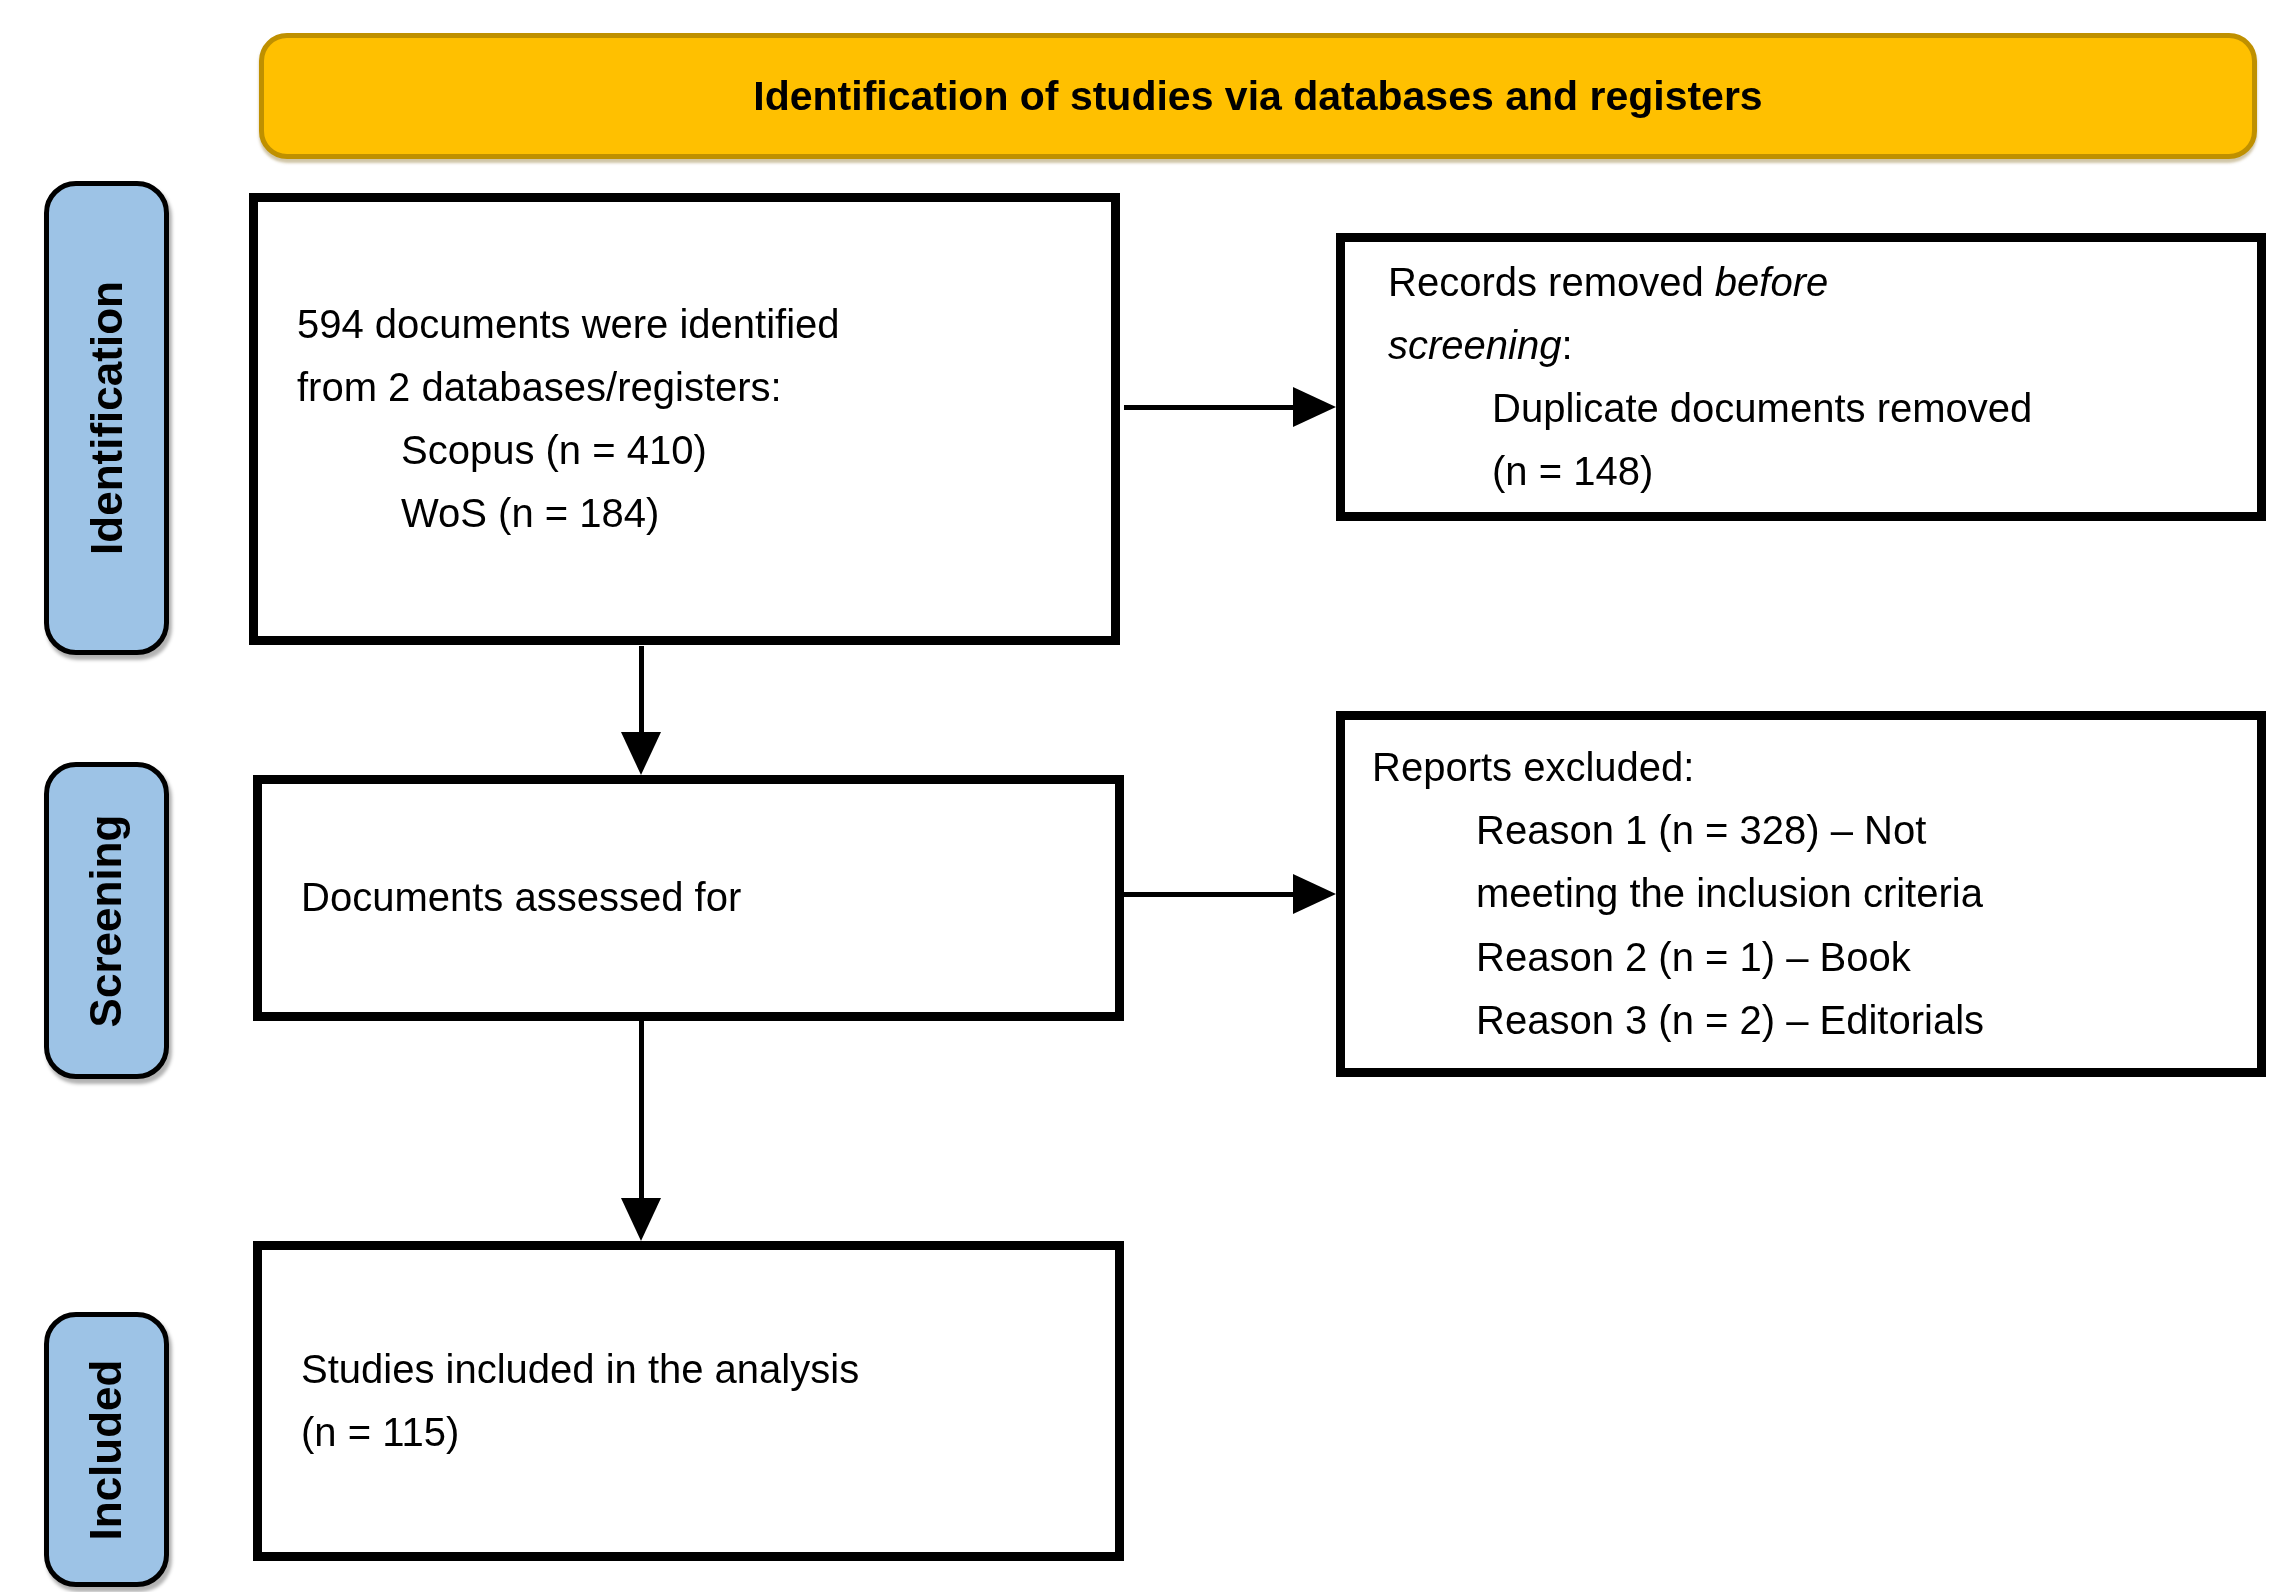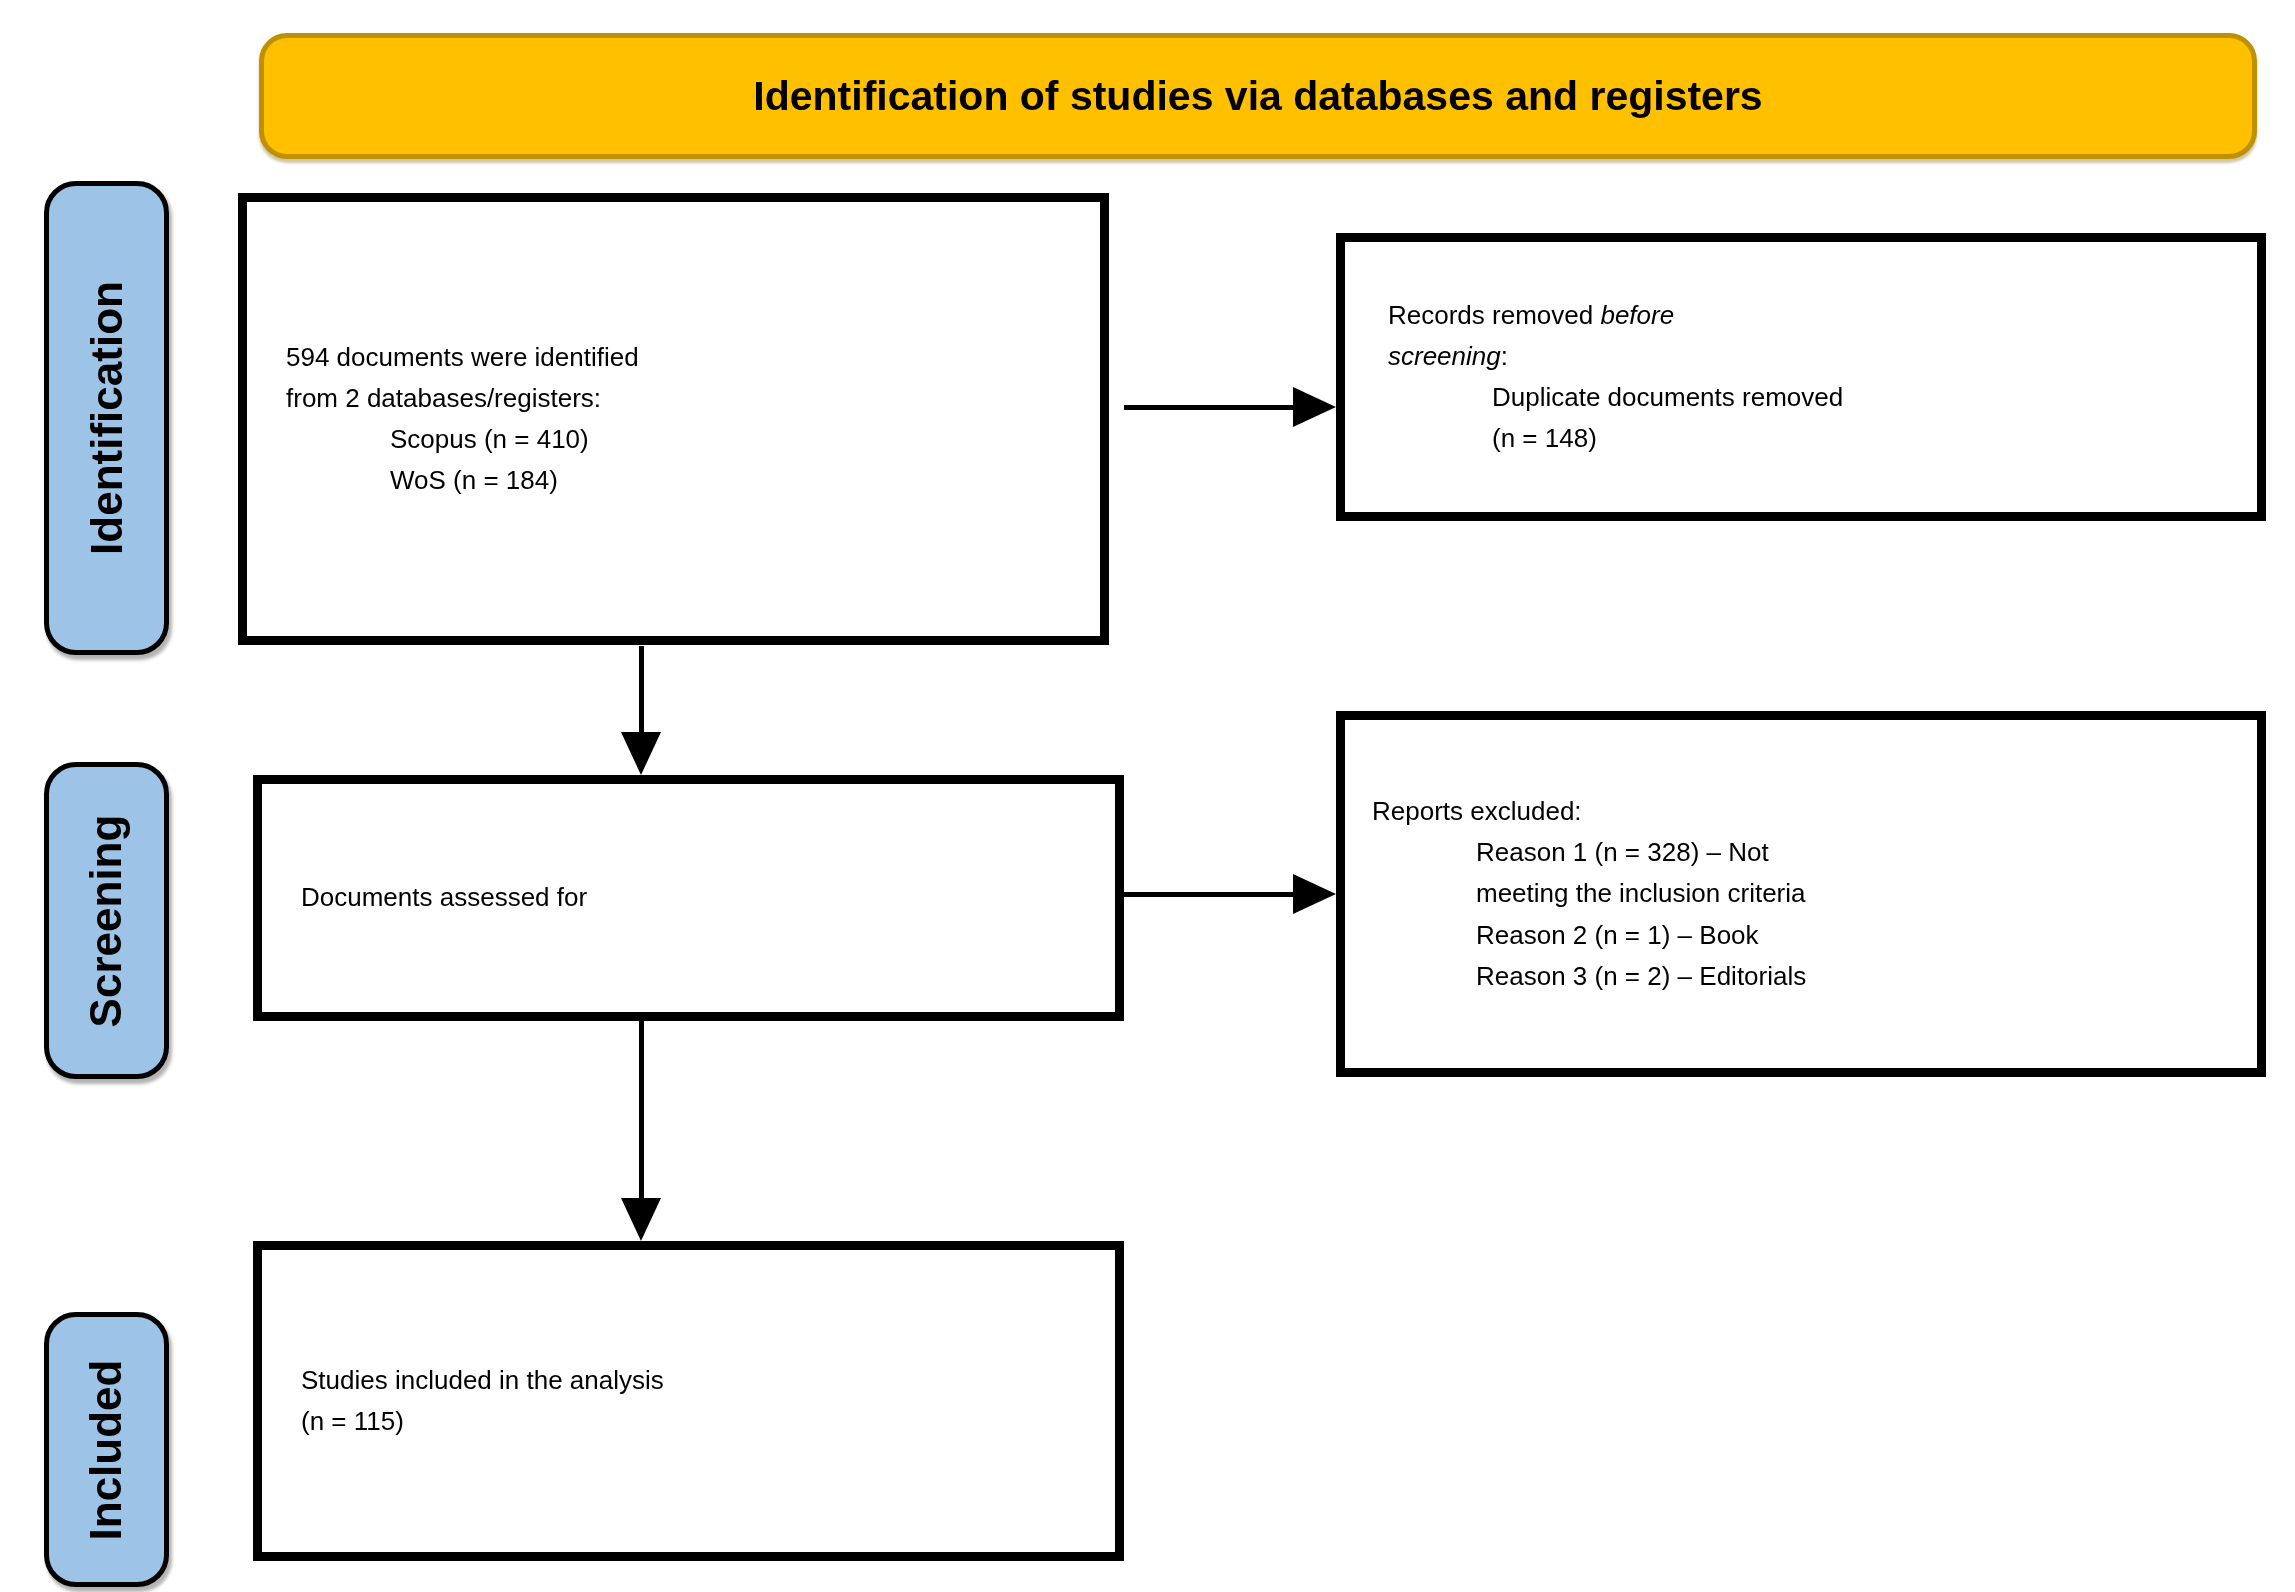--- a/index.html
+++ b/index.html
@@ -50,24 +50,24 @@
   .stage-identification{top:181px;height:474px;}
   .stage-screening{top:762px;height:317px;}
   .stage-included{top:1312px;height:275px;}
   
   .box{
     position:absolute;
     box-sizing:border-box;
     background:#ffffff;
     border:9px solid var(--box-border);
     display:flex; flex-direction:column; justify-content:center;
-    font-size:26px; line-height:1.58;
+    font-size:40px; line-height:1.58;
     padding-left:39px; padding-right:15px;
   }
-  .box-identified{left:238px; top:193px;  width:871px; height:452px;}
+  .box-identified{left:249px; top:193px;  width:871px; height:452px;}
   .box-records  {left:1336px; top:233px;  width:930px; height:288px; padding-left:43px;}
   .box-assessed {left:253px; top:775px; width:871px; height:246px;gap:37px;}
   .box-excluded {left:1336px; top:711px; width:930px; height:366px; padding-left:27px;}
   .box-included {left:253px; top:1241px; width:871px; height:320px;}
   .indent{padding-left:104px;}
   .it{font-style:italic;}
   
   .hline{position:absolute; height:4.8px; background:#000;}
   .vline{position:absolute; width:4.8px;  background:#000;}
   .head-right{

